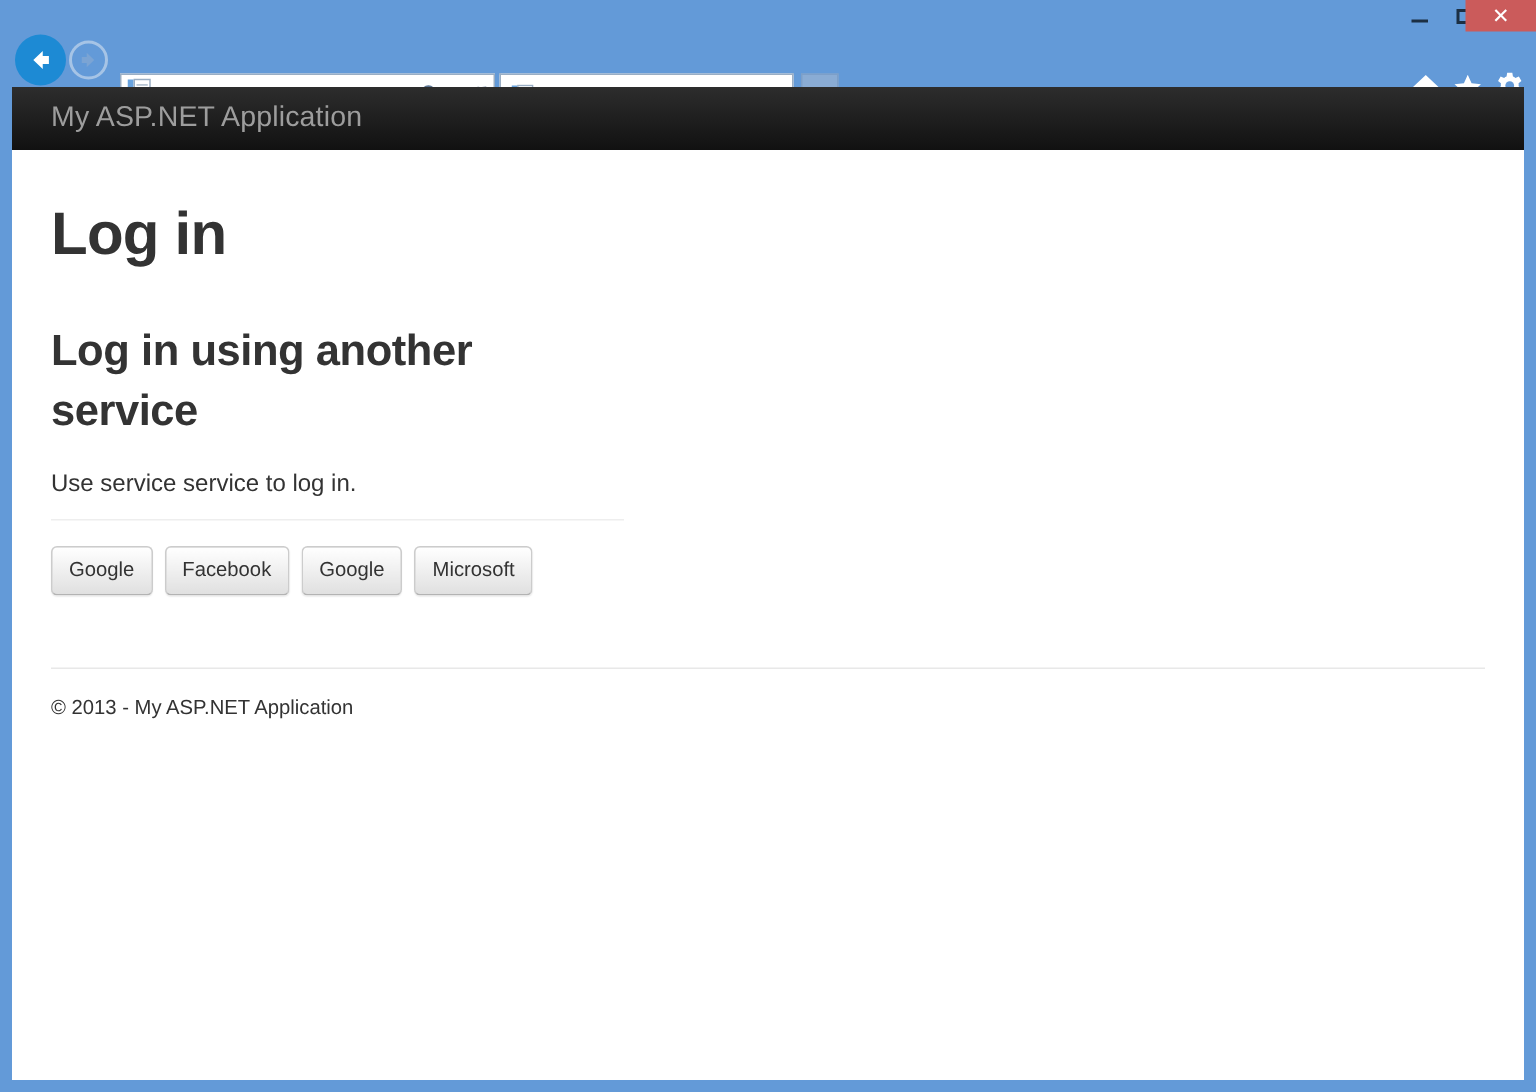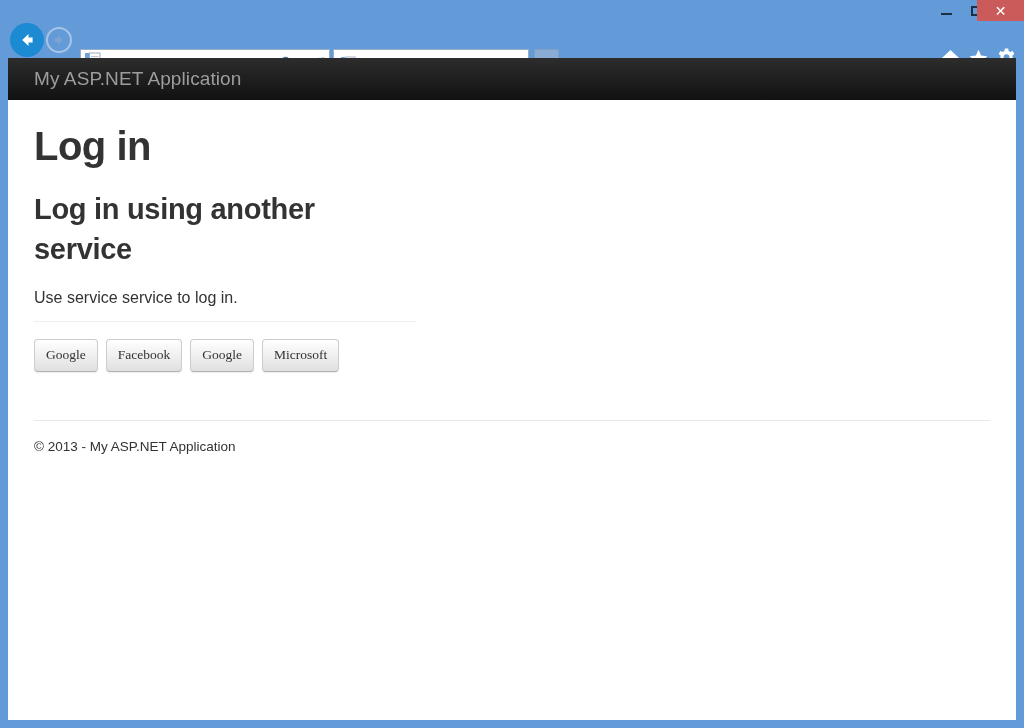--- a/index.html
+++ b/index.html
@@ -179,30 +179,30 @@
     font-size: 19px;
     font-weight: normal;
     letter-spacing: 0.1px;
   }
 
   
   #content-container {
     padding: 0 26px;
   }
   #page-title {
-    margin: 25px 0 0 0;
+    margin: 35px 0 0 0;
     font-size: 40px;
     font-weight: bold;
     color: #333333;
     line-height: 1.05;
     letter-spacing: -0.5px;
   }
   #external-login-col {
     width: 382px;
-    margin-top: 22px;
+    margin-top: 37px;
   }
   #section-title {
     margin: 0;
     font-size: 29px;
     font-weight: bold;
     color: #333333;
     line-height: 1.38;
     letter-spacing: -0.3px;
   }
   #section-paragraph {
@@ -215,21 +215,21 @@
     border: none;
     border-top: 1px solid #eeeeee;
     margin: 12px 0 0 0;
   }
   #provider-buttons {
     margin-top: 17px;
     display: flex;
     gap: 8px;
   }
   .btn-default {
-    font-family: Liberation Serif, serif;
+    font-family: Liberation Sans, sans-serif;
     font-size: 13.5px;
     color: #333333;
     padding: 5px 11px 6px 11px;
     background-color: #f0f0f0;
     background-image: linear-gradient(to bottom, #ffffff 0%, #e0e0e0 100%);
     border: 1px solid #cccccc;
     border-bottom-color: #b3b3b3;
     border-radius: 4px;
     line-height: 1.42;
     cursor: pointer;

